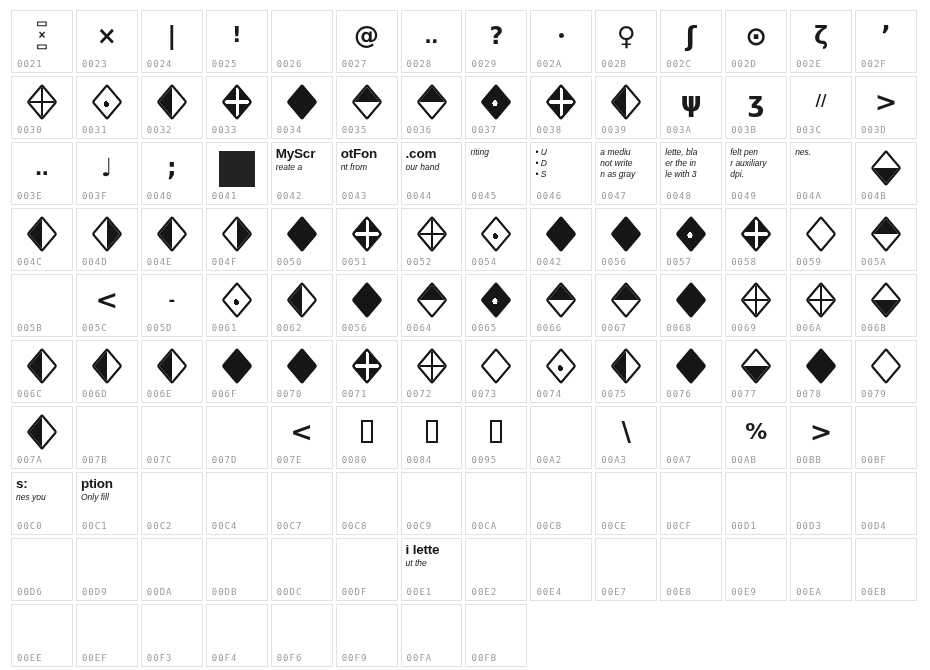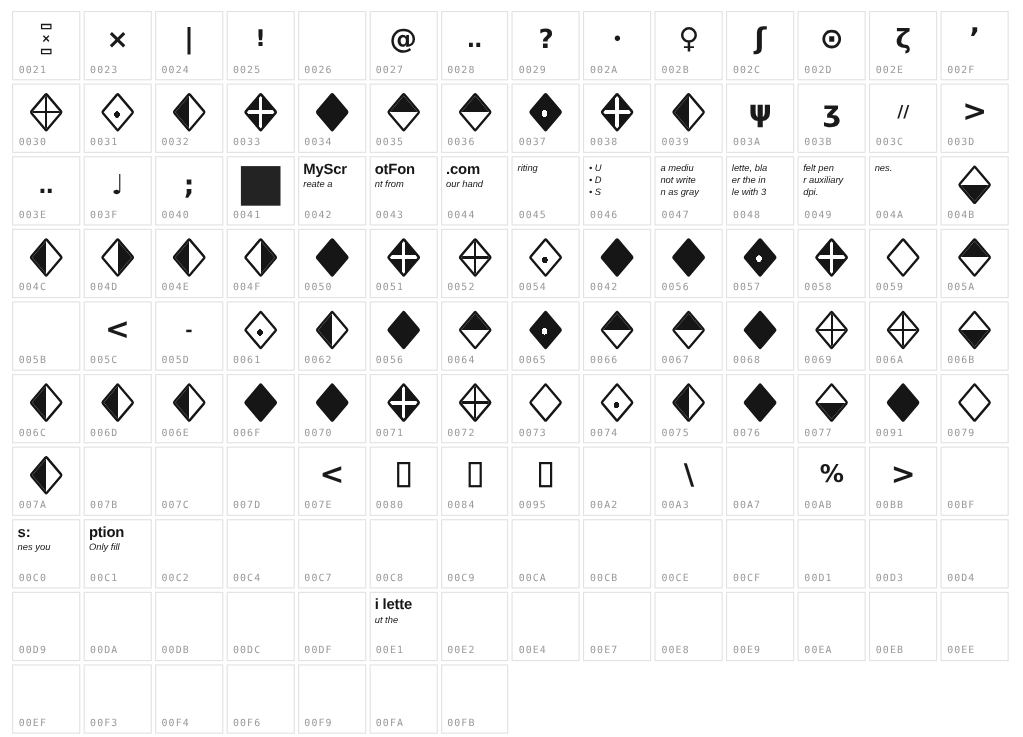--- a/index.html
+++ b/index.html
@@ -573,21 +573,21 @@
     <div class="cell">
       <div class="glyph-area">
         <div class="dia dia-bottom"></div>
       </div>
       <span class="code">0077</span>
     </div>
     <div class="cell">
       <div class="glyph-area">
         <div class="dia dia-solid"></div>
       </div>
-      <span class="code">0091</span>
+      <span class="code">0078</span>
     </div>
     <div class="cell">
       <div class="glyph-area">
         <div class="dia dia-outline"></div>
       </div>
       <span class="code">0079</span>
     </div>
     <div class="cell">
       <div class="glyph-area">
         <div class="dia dia-left"></div>
@@ -718,20 +718,24 @@
       <div class="glyph-area"></div>
       <span class="code">00D1</span>
     </div>
     <div class="cell">
       <div class="glyph-area"></div>
       <span class="code">00D3</span>
     </div>
     <div class="cell">
       <div class="glyph-area"></div>
       <span class="code">00D4</span>
+    </div>
+    <div class="cell">
+      <div class="glyph-area"></div>
+      <span class="code">00D6</span>
     </div>
     <div class="cell">
       <div class="glyph-area"></div>
       <span class="code">00D9</span>
     </div>
     <div class="cell">
       <div class="glyph-area"></div>
       <span class="code">00DA</span>
     </div>
     <div class="cell">

